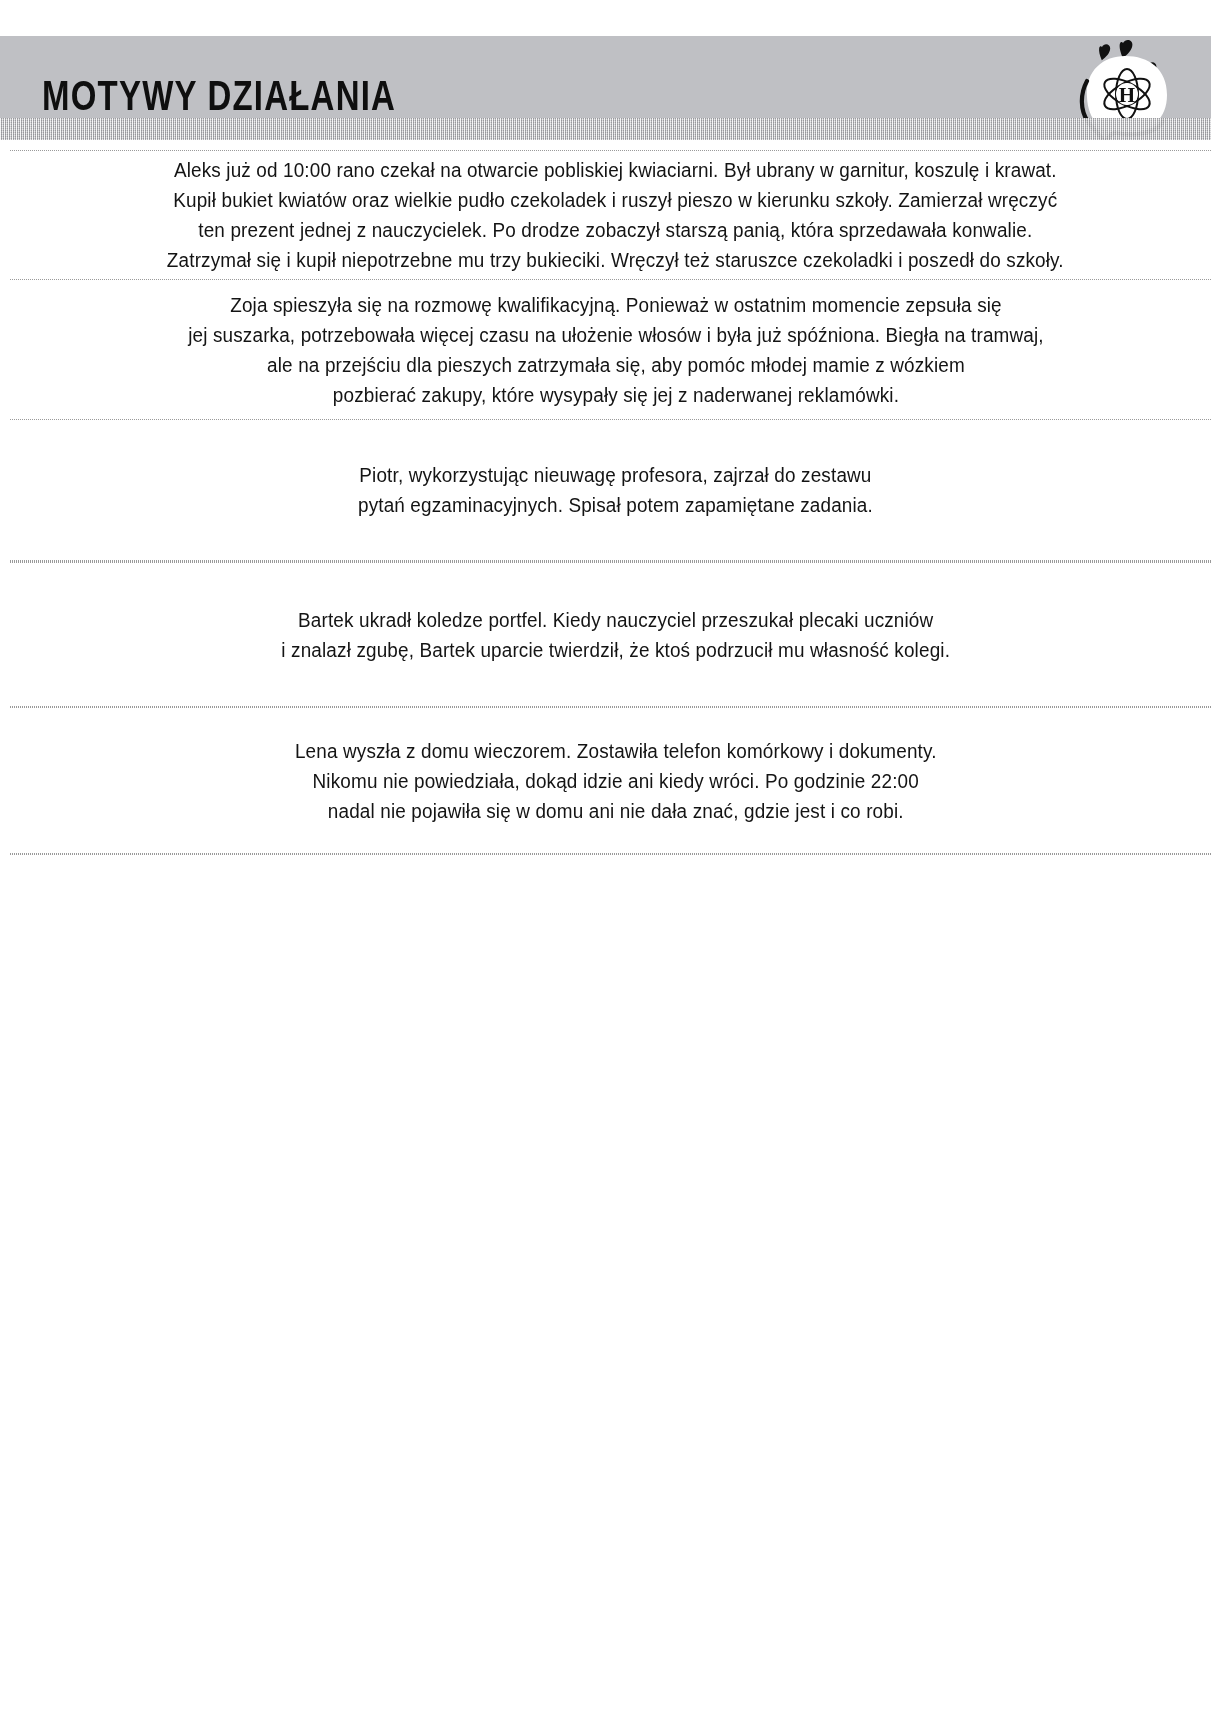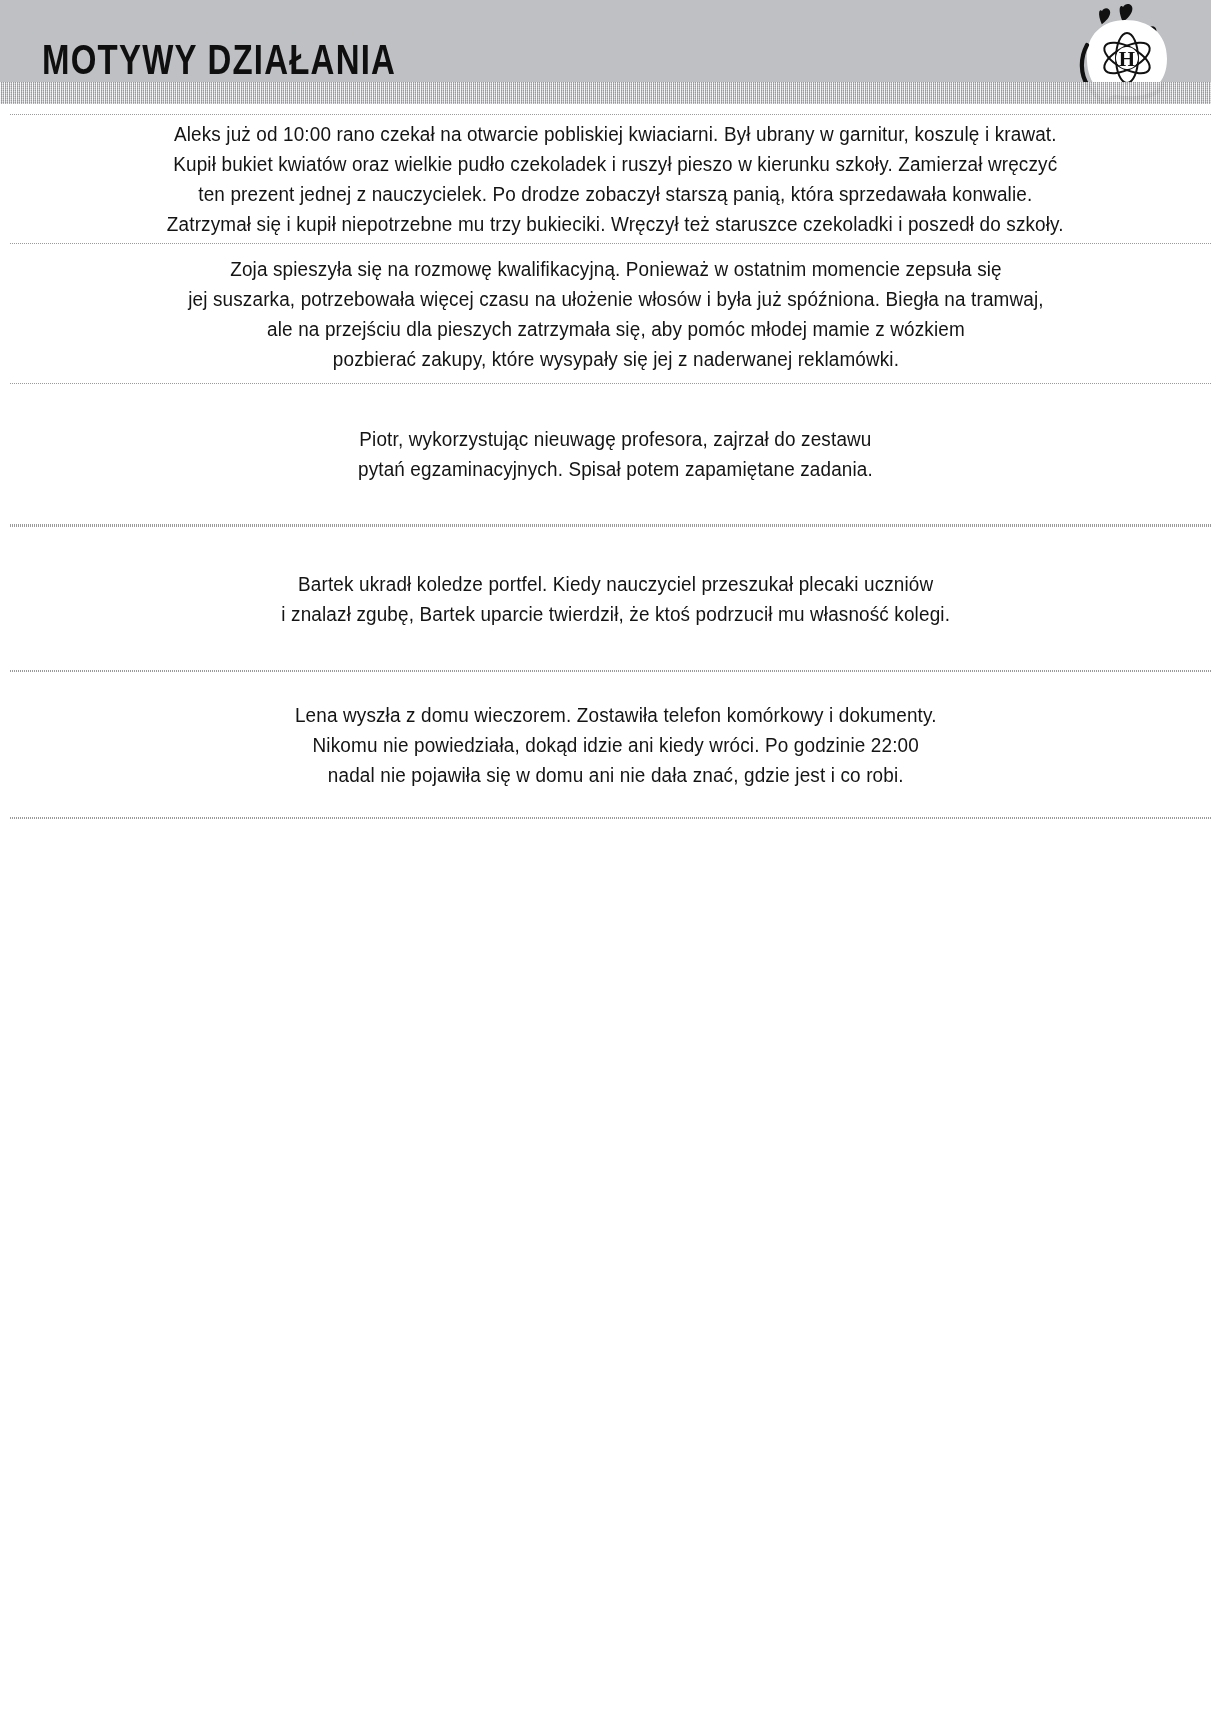--- a/index.html
+++ b/index.html
@@ -18,20 +18,21 @@
   }
 
   
   .header {
     position: relative;
     width: 1211px;
     height: 104px;
     background: #bfc0c4;
     box-sizing: border-box;
     overflow: hidden;
+    margin-top: 36px;
   }
   .header-title {
     position: absolute;
     left: 42px;
     top: 36px;
     font-family: "Liberation Sans", sans-serif;
     font-weight: bold;
     font-size: 33px;
     letter-spacing: 1.2px;
     color: #0f0f0f;

